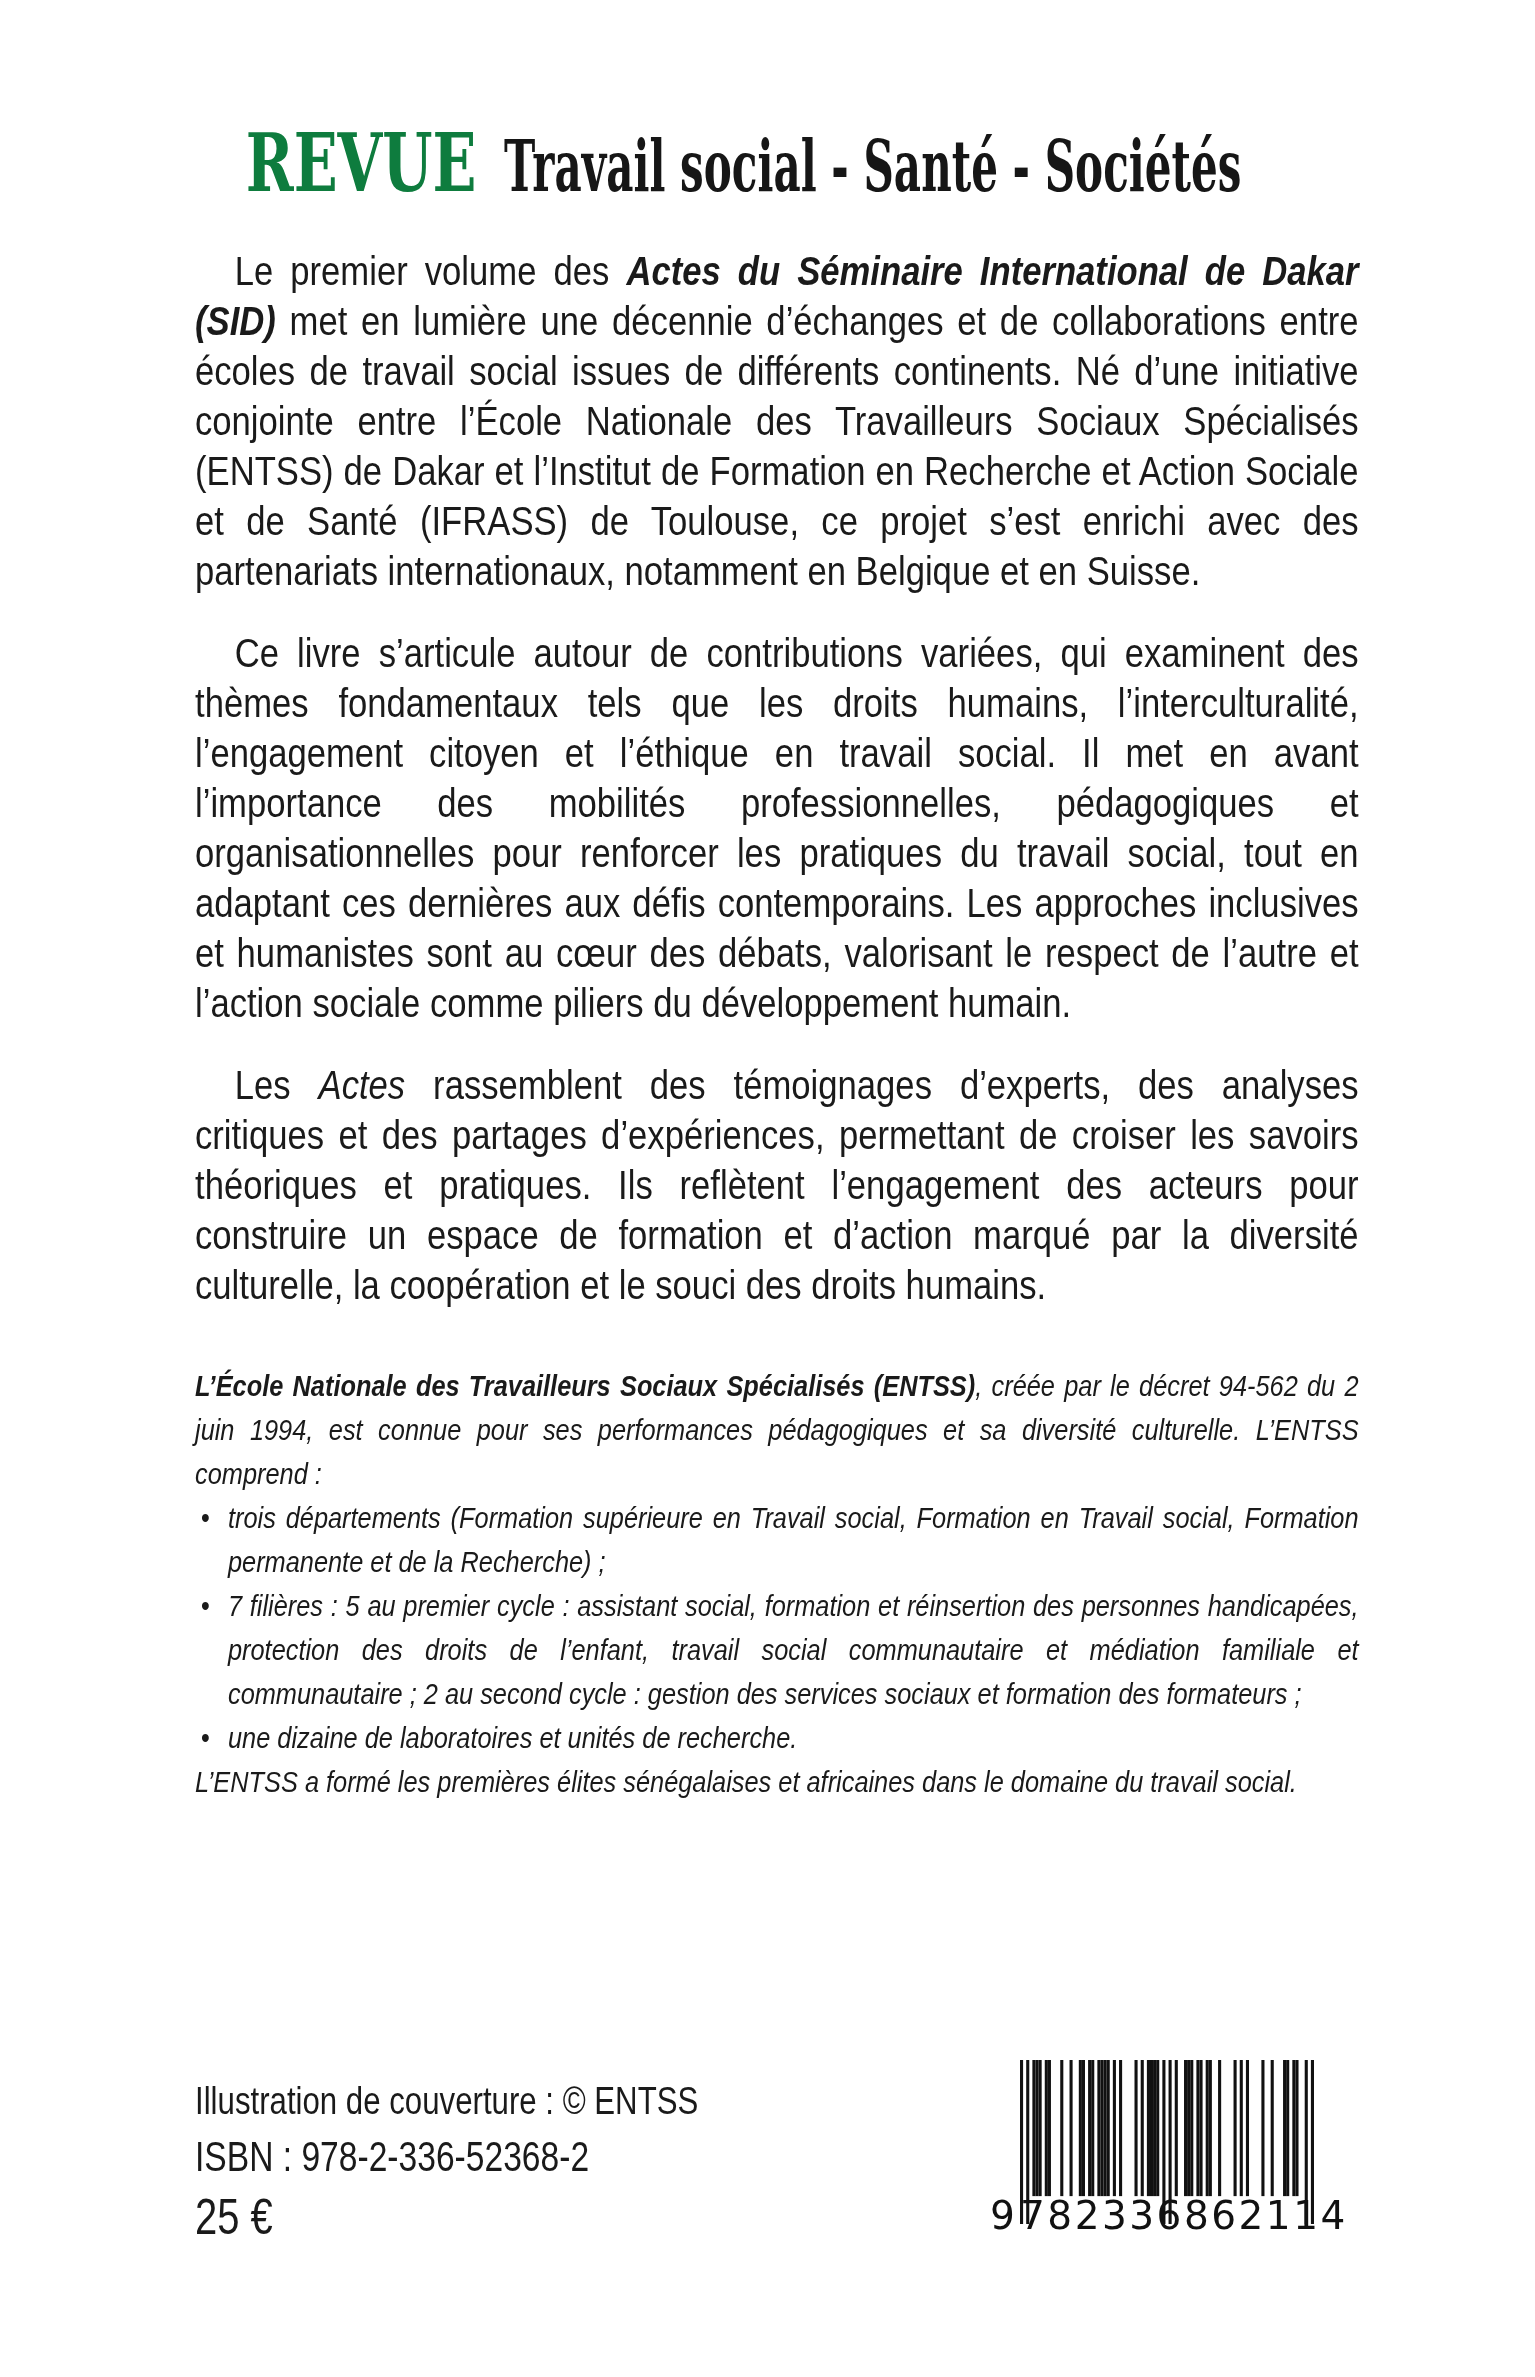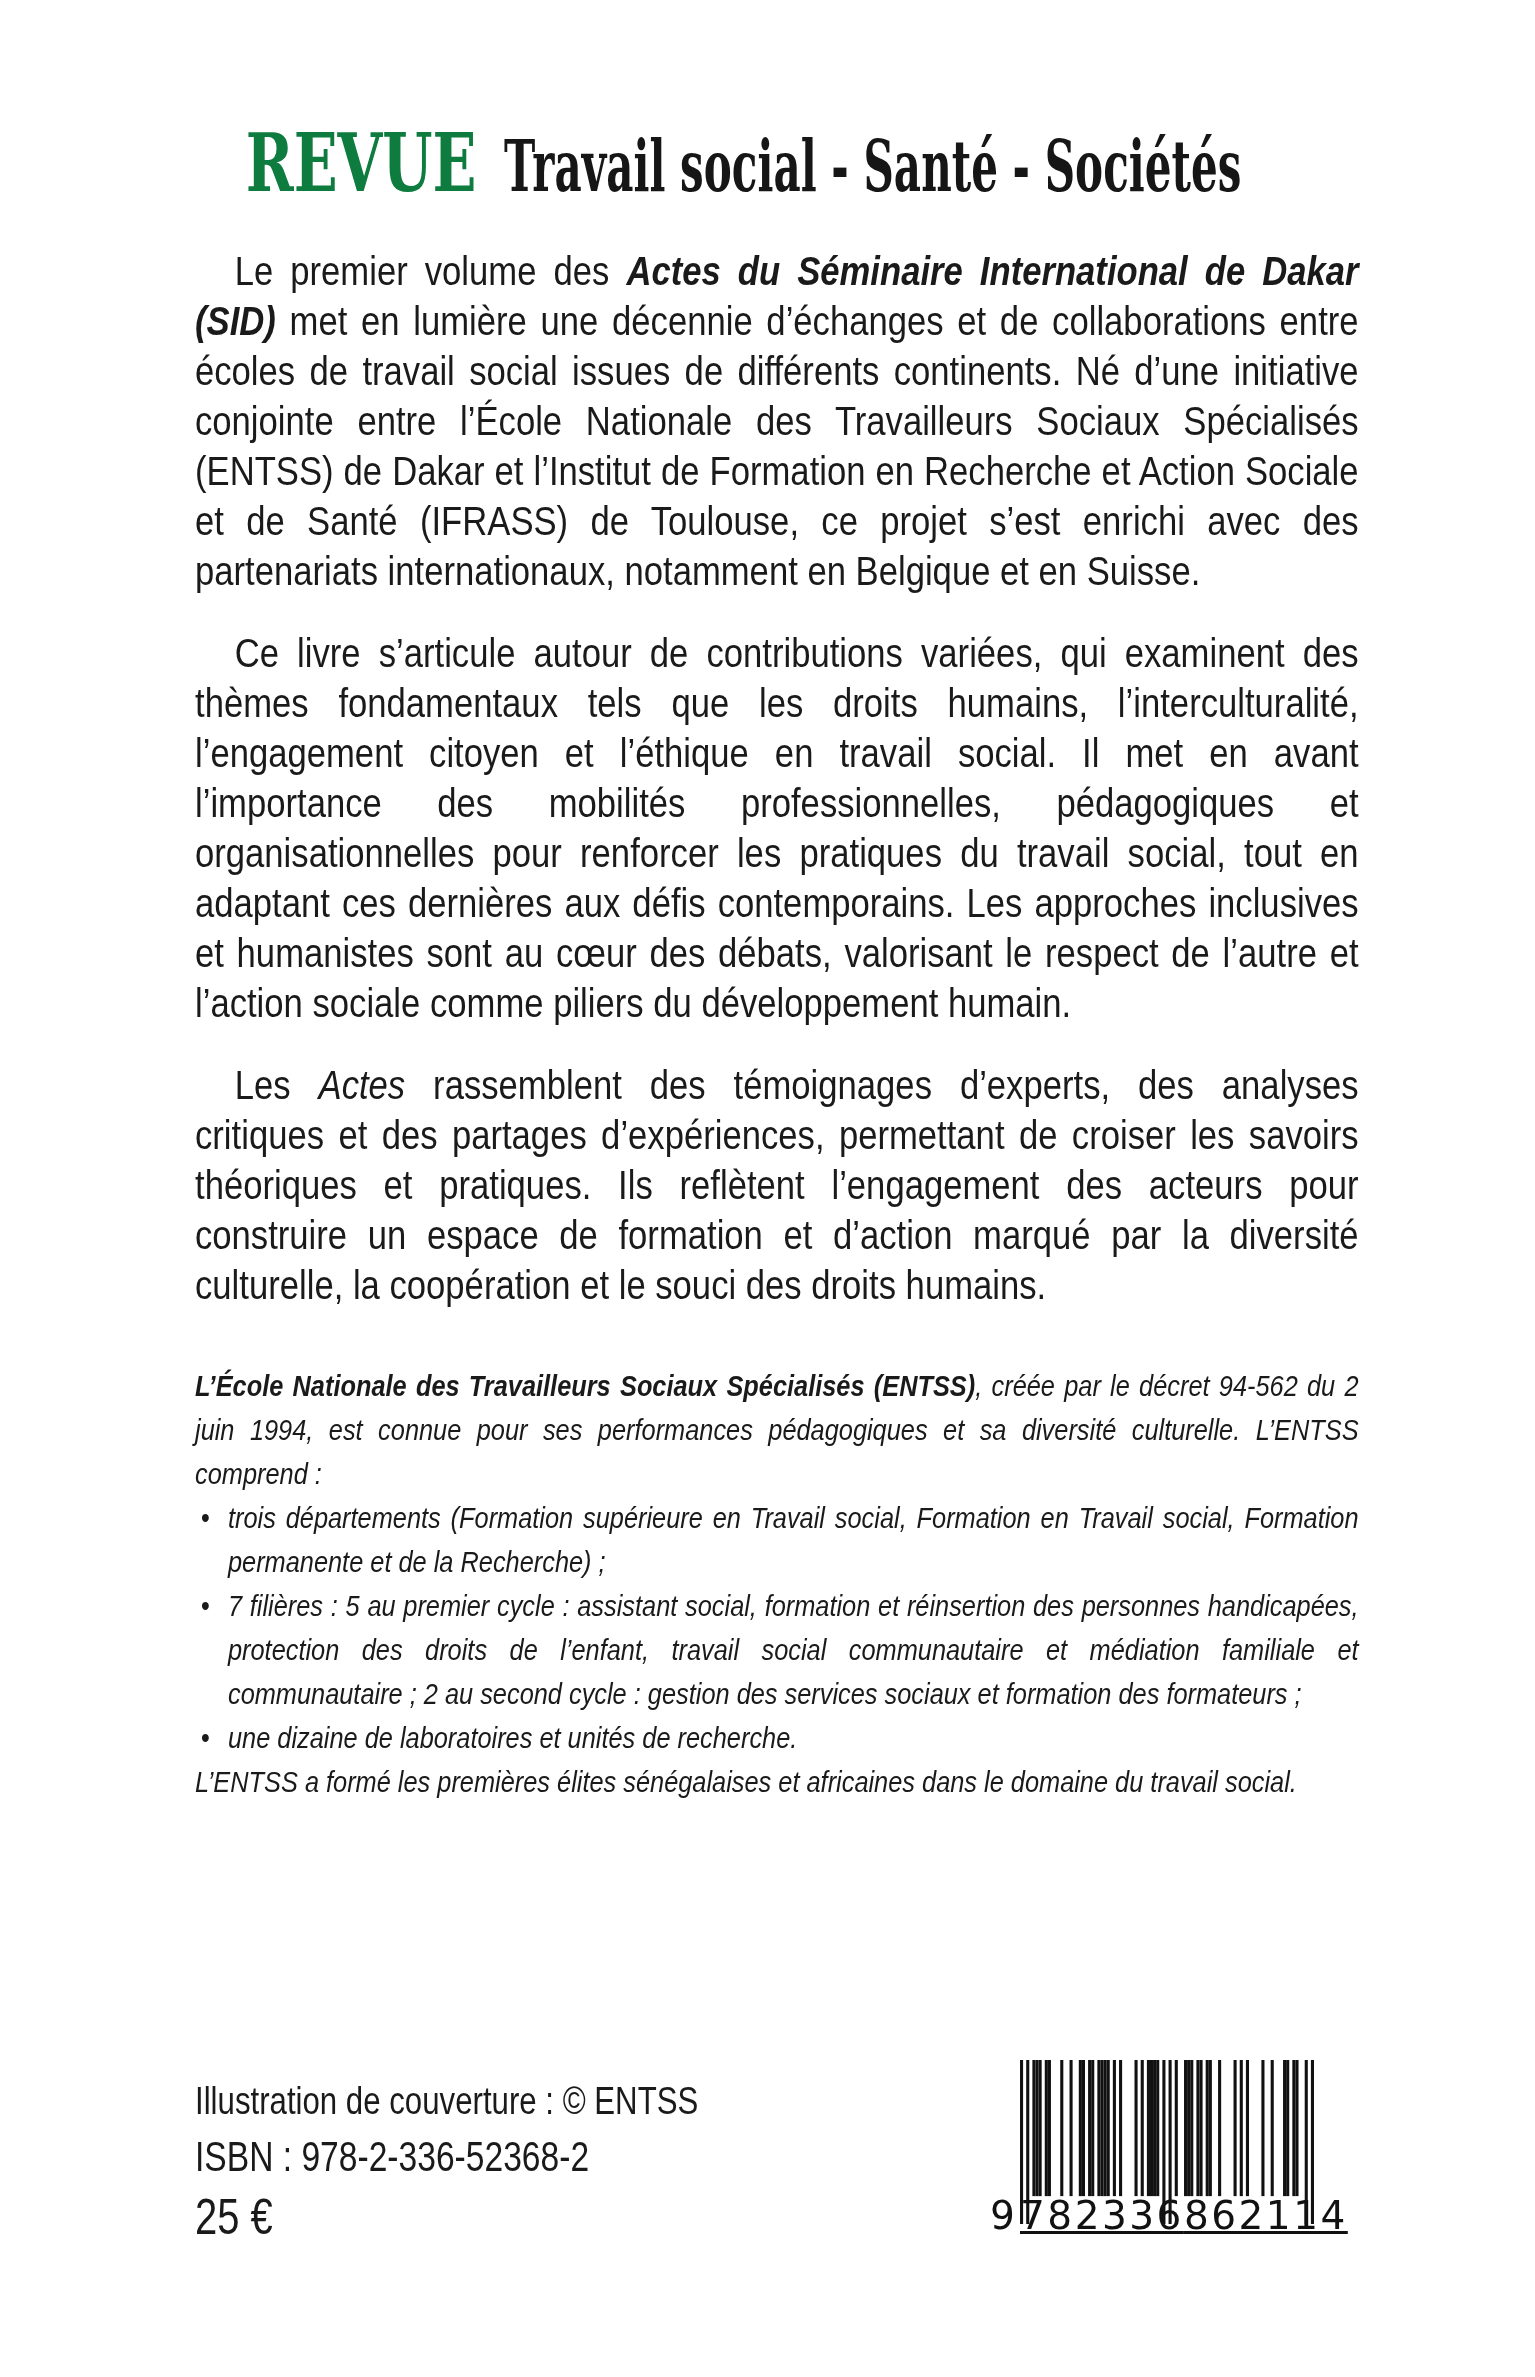--- a/index.html
+++ b/index.html
@@ -88,21 +88,21 @@
   .bc-digits {
     position: relative;
     display: flex;
     margin-top: -28px;
     font-family: "DejaVu Sans", sans-serif;
     font-size: 39px;
     line-height: 40px;
     color: #111111;
   }
   .bc-lead { position: absolute; left: -30px; top: 0; }
-  .bc-group { flex: 1 1 50%; text-align: right; letter-spacing: 2.5px; text-decoration: underline; }
+  .bc-group { flex: 1 1 50%; text-align: right; letter-spacing: 2.5px; }
 </style>
 </head>
 <body>
 
 <div class="page">
 
   <svg class="header-svg" width="1535" height="252" viewBox="0 0 1830 300">
     <text x="293" y="227" class="brand-text" textLength="275" lengthAdjust="spacingAndGlyphs" fill="#0e7c3e">REVUE</text>
     <text x="601" y="227" class="series-text" textLength="879" lengthAdjust="spacingAndGlyphs" fill="#161616">Travail social - Santé - Sociétés</text>
   </svg>

